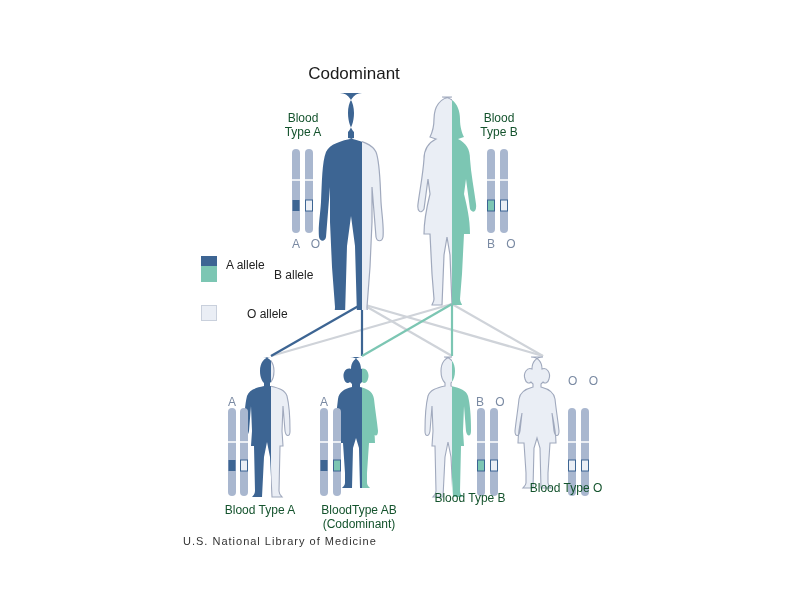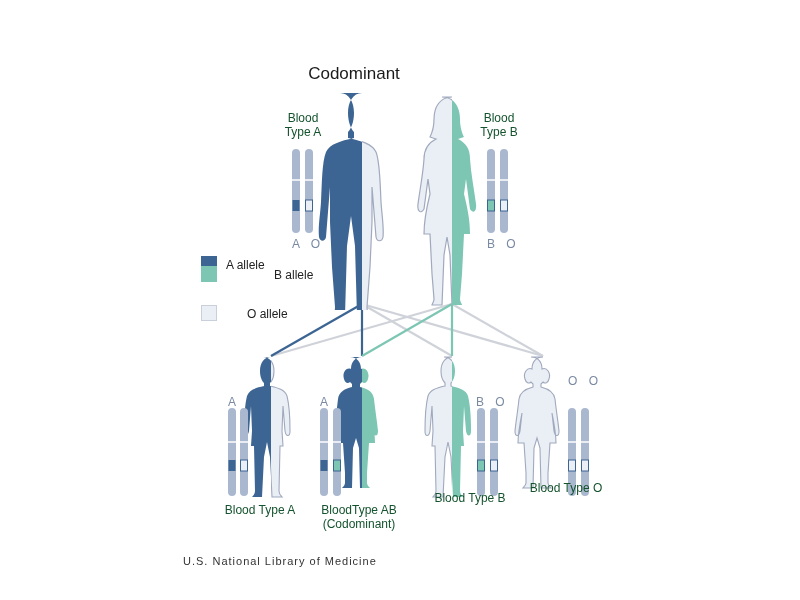--- a/index.html
+++ b/index.html
@@ -2,21 +2,21 @@
 <html><head>
 <meta charset="utf-8">
 <style>
   html,body{margin:0;padding:0;background:#ffffff;}
   body{width:800px;height:600px;position:relative;overflow:hidden;font-family:"Liberation Sans",sans-serif;}
   .title{position:absolute;left:0;width:708px;top:64px;text-align:center;font-size:17px;color:#1a1a1a;}
   .lbl{position:absolute;font-size:12px;color:#14532d;text-align:center;line-height:14px;}
   .allele-lbl{position:absolute;font-size:12px;color:#7a8aa3;letter-spacing:4px;}
   .legend-item{position:absolute;left:201px;display:flex;align-items:flex-end;font-size:12px;color:#222;}
   .swatch{width:16px;height:16px;margin-right:9px;box-sizing:border-box;border:1px solid #c9d0dc;}
-  .credit{position:absolute;left:183px;top:535px;font-size:11px;color:#333;letter-spacing:1px;margin-top:20px;}
+  .credit{position:absolute;left:183px;top:535px;font-size:11px;color:#333;letter-spacing:1px;}
   svg{position:absolute;left:0;top:0;}
 </style>
 </head>
 <body>
 
 <div class="title">Codominant</div>
 
 <div class="lbl" style="left:278px;top:111px;width:50px;">
   <div>Blood</div>
   <div>Type A</div>

